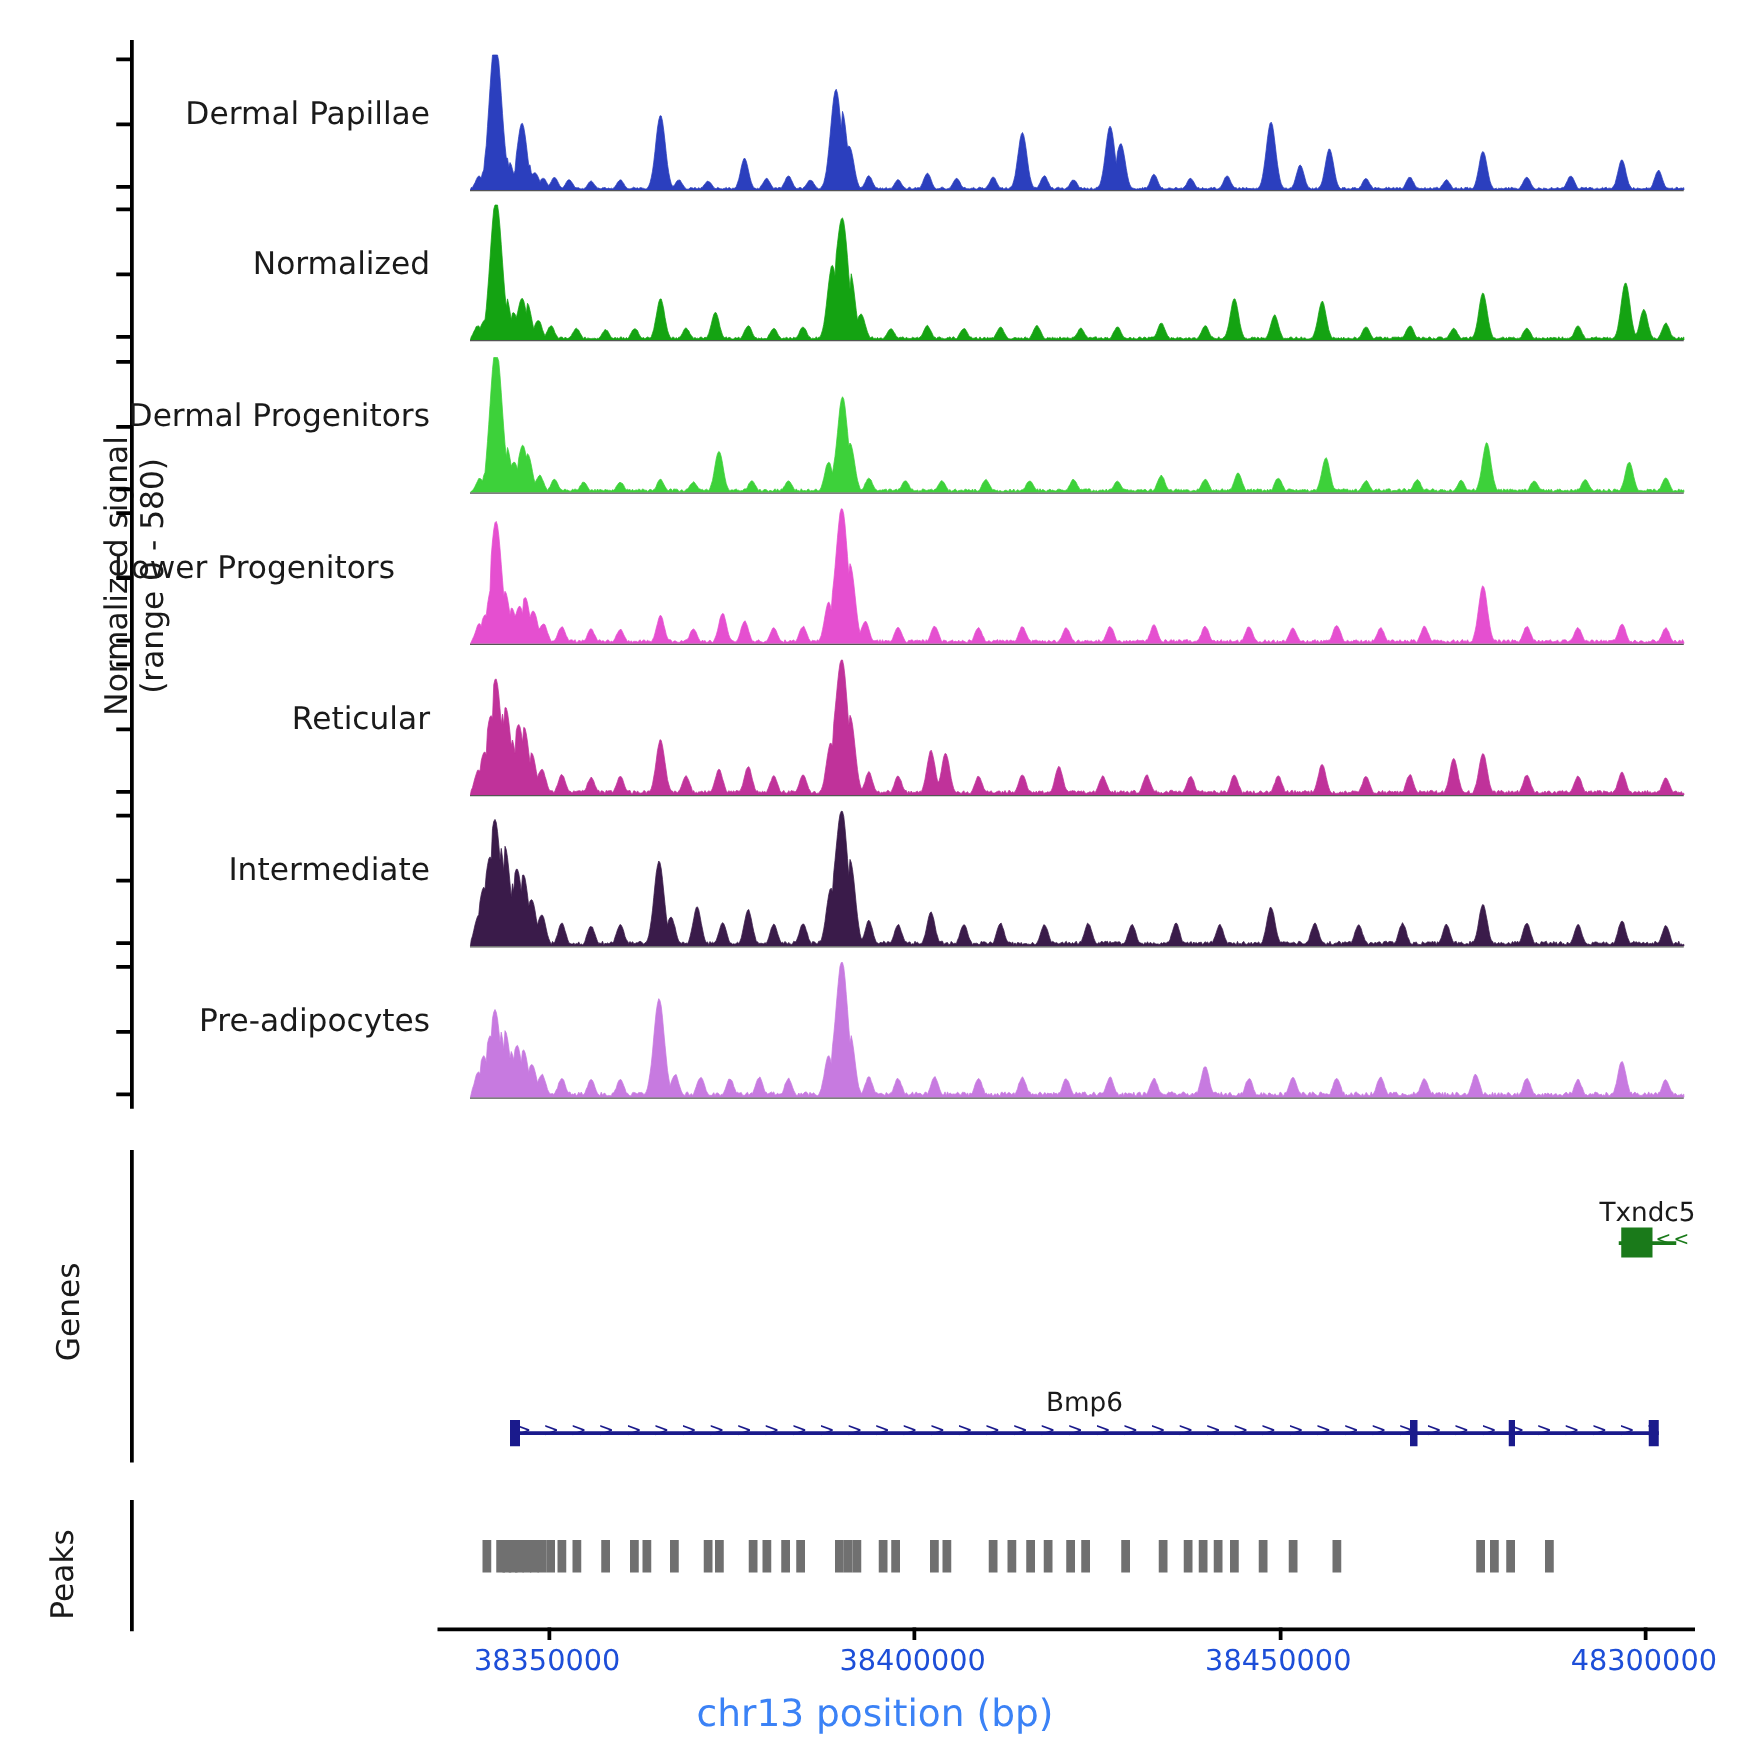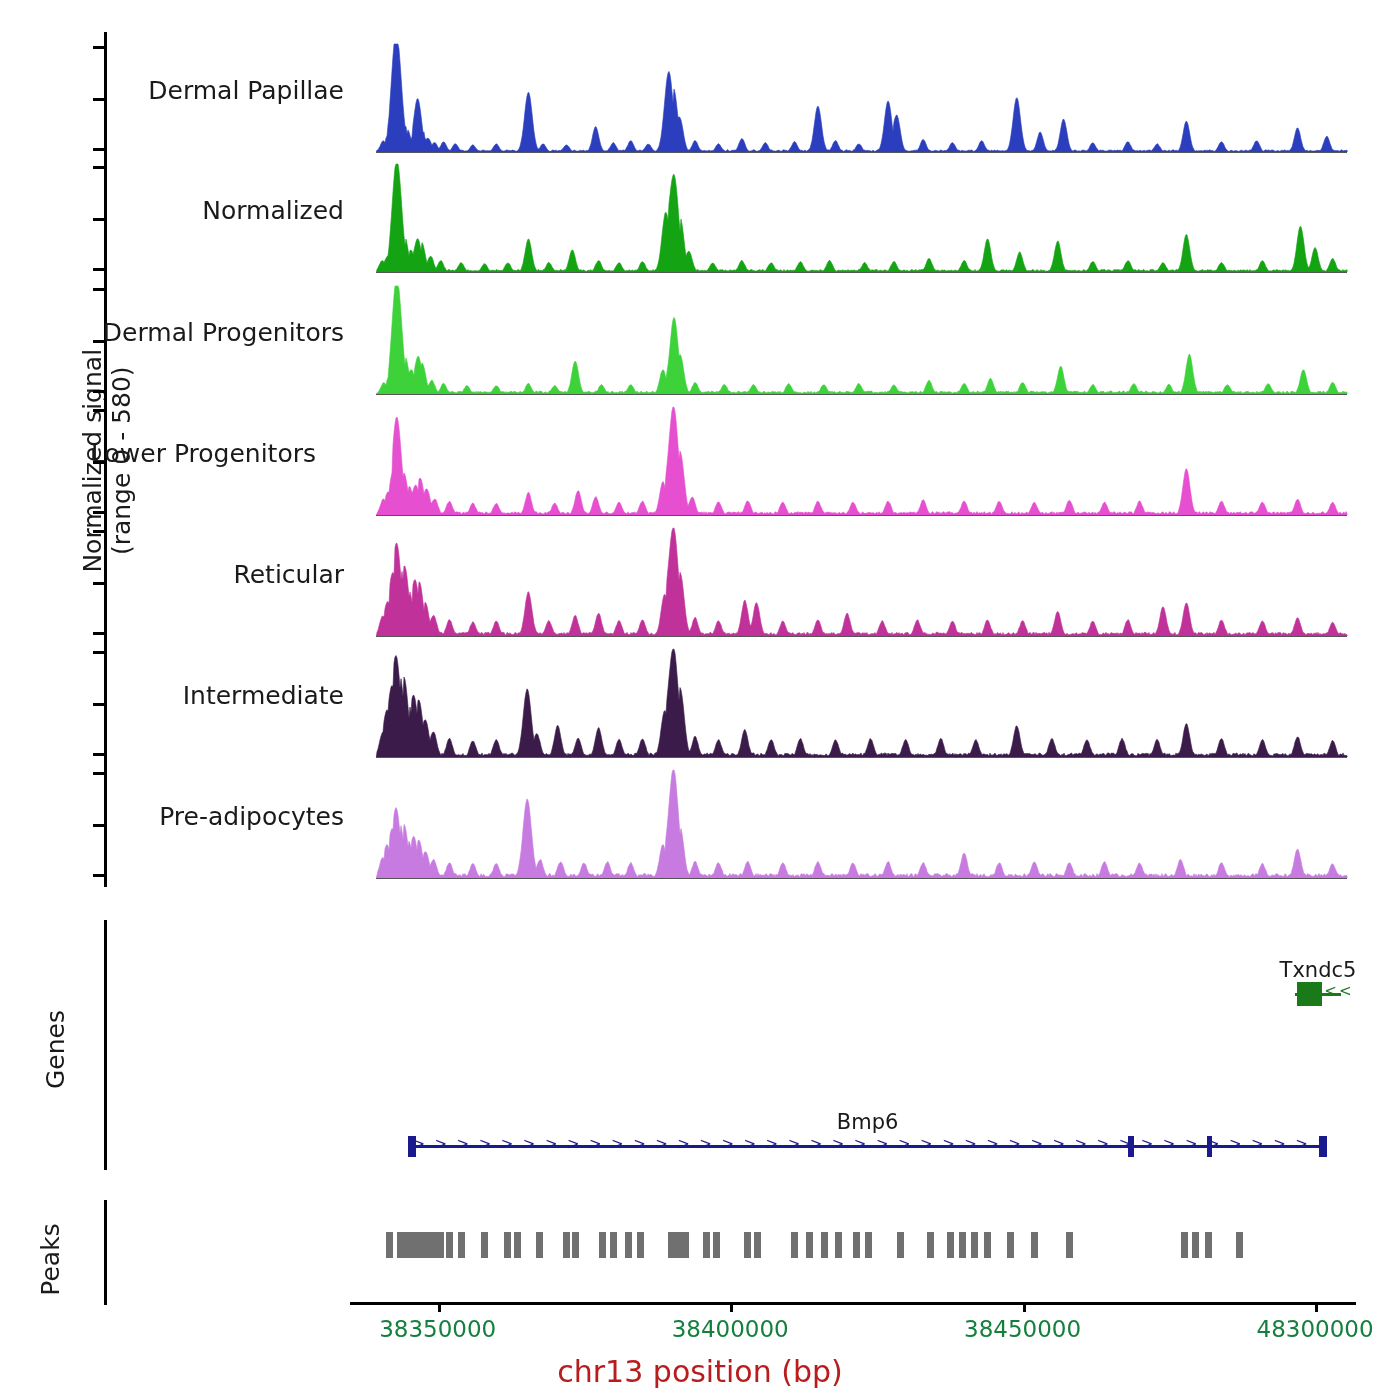--- a/index.html
+++ b/index.html
@@ -139,32 +139,32 @@
     position: absolute;
     width: 3px;
     height: 10px;
     background: #000;
     top: 1302px;
   }
   .xticklabel {
     position: absolute;
     top: 1316px;
     font-size: 23px;
-    color: #15803d;
+    color: #1d4ed8;
     transform: translateX(-50%);
     white-space: nowrap;
   }
   #xaxis-title {
     position: absolute;
     top: 1354px;
     left: 0;
     width: 1400px;
     text-align: center;
     font-size: 30px;
-    color: #b91c1c;
+    color: #3b82f6;
   }
 </style>
 </head>
 <body>
 
 <div id="root">
 
   <div id="signal-axis-label" class="axis-label">
     <div>Normalized signal</div>
     <div>(range 0 - 580)</div>

